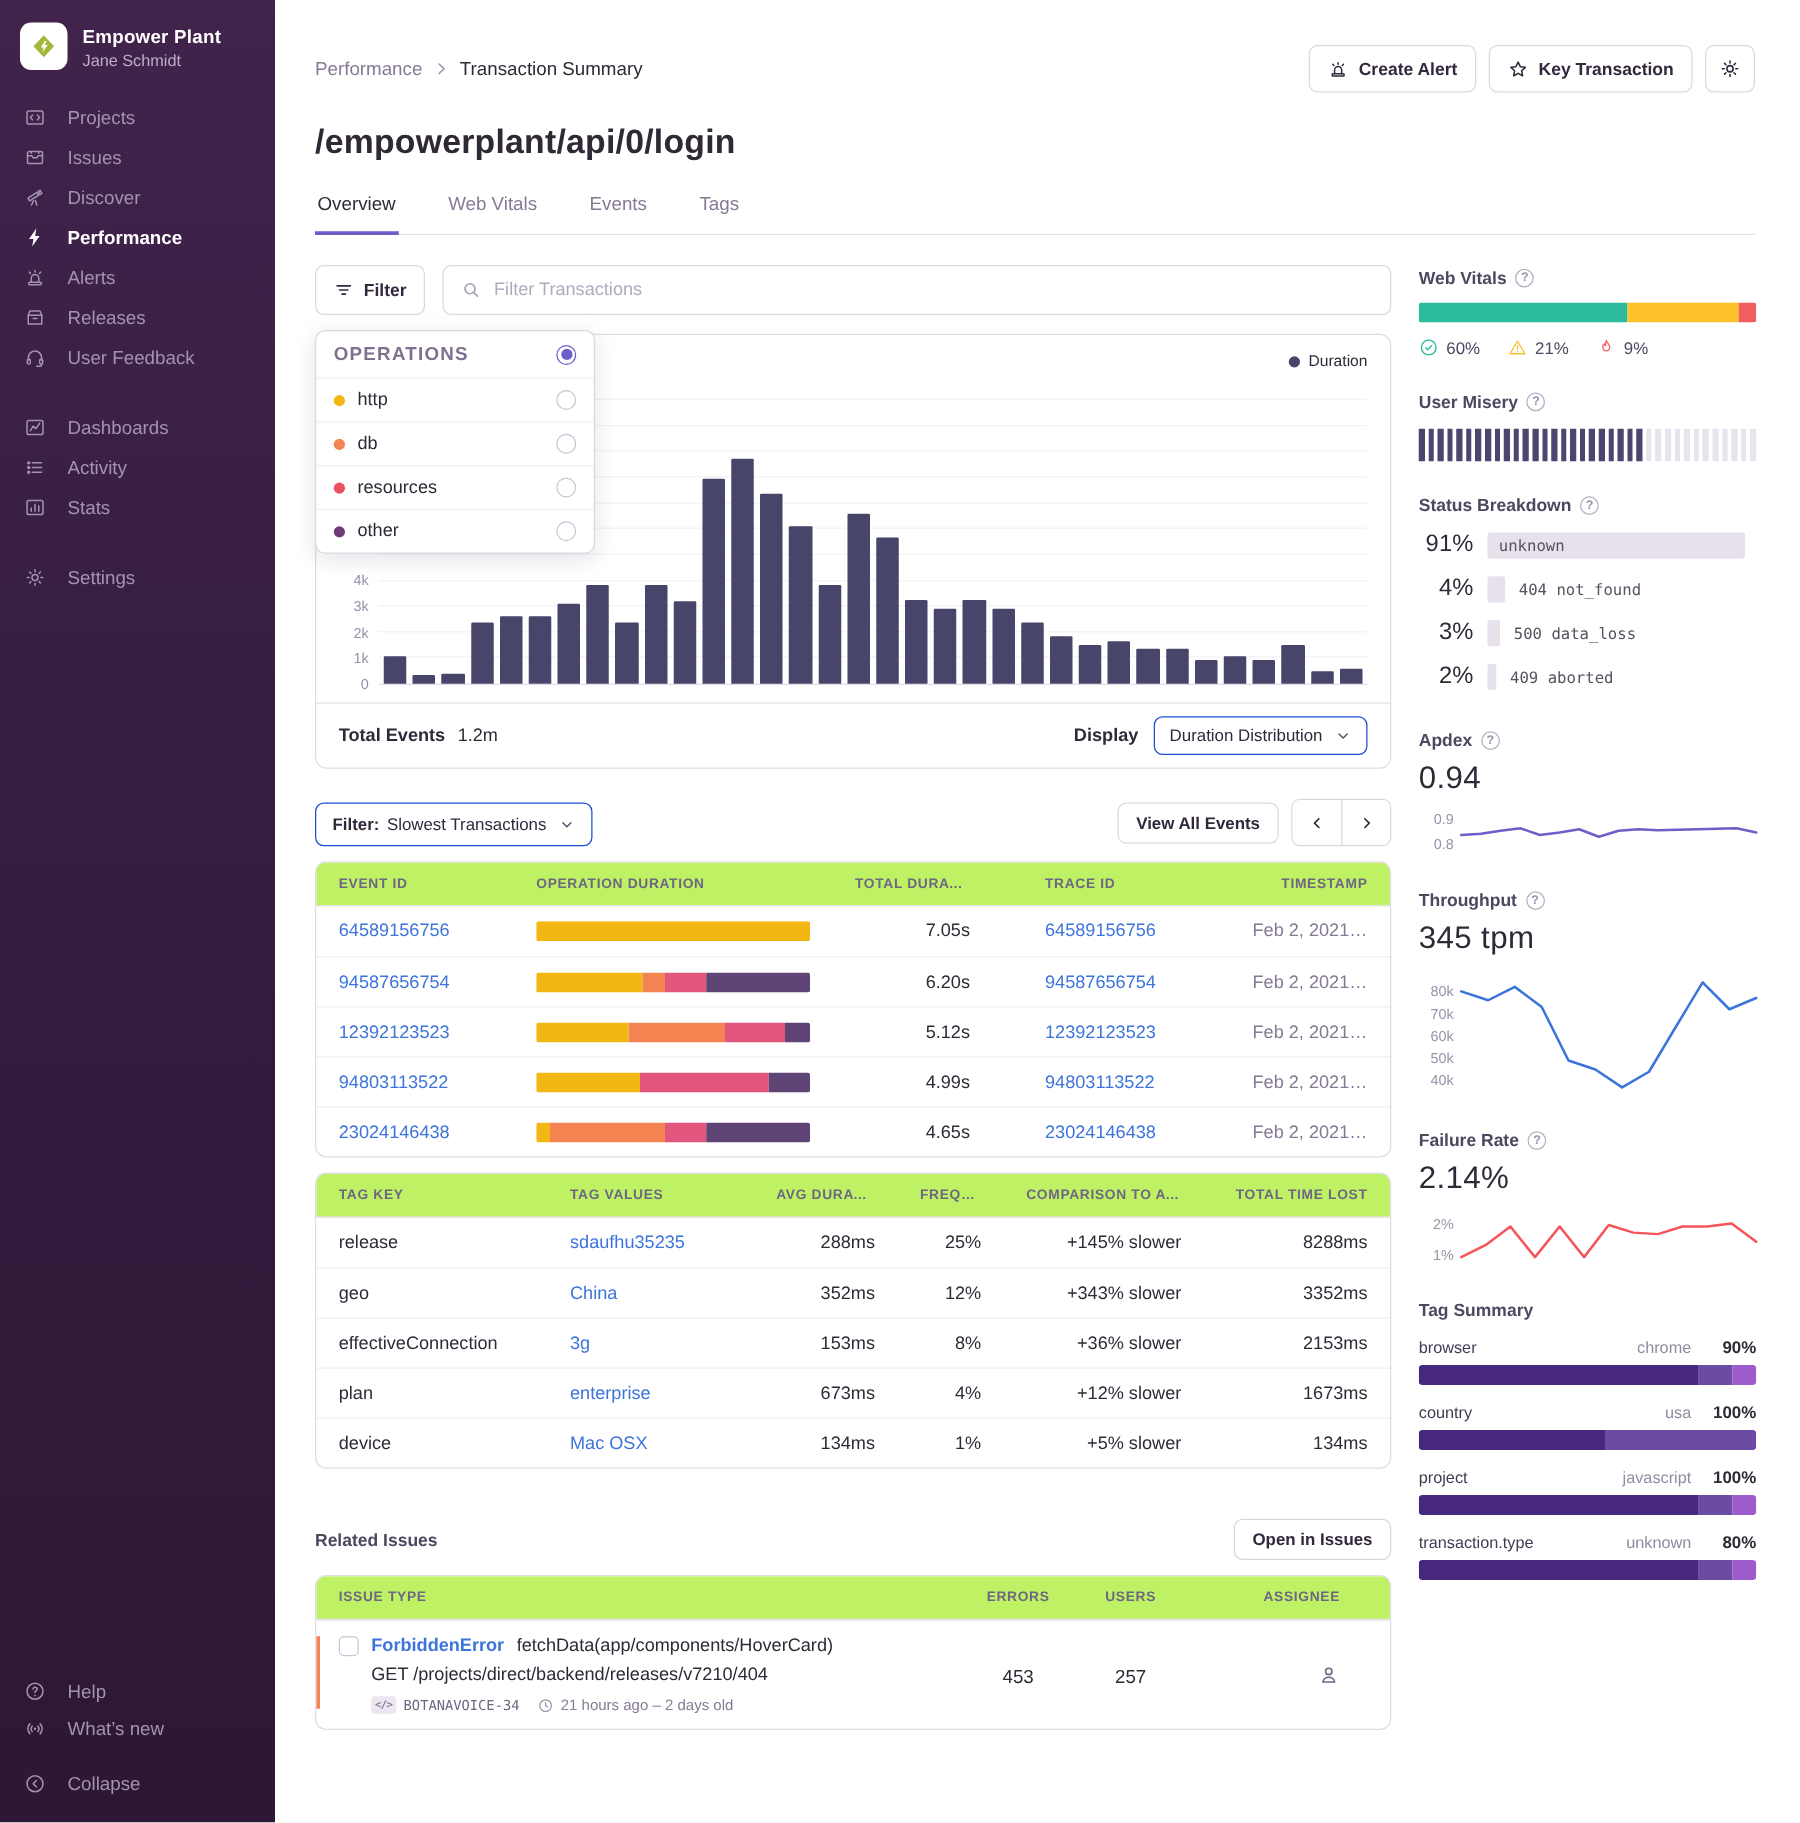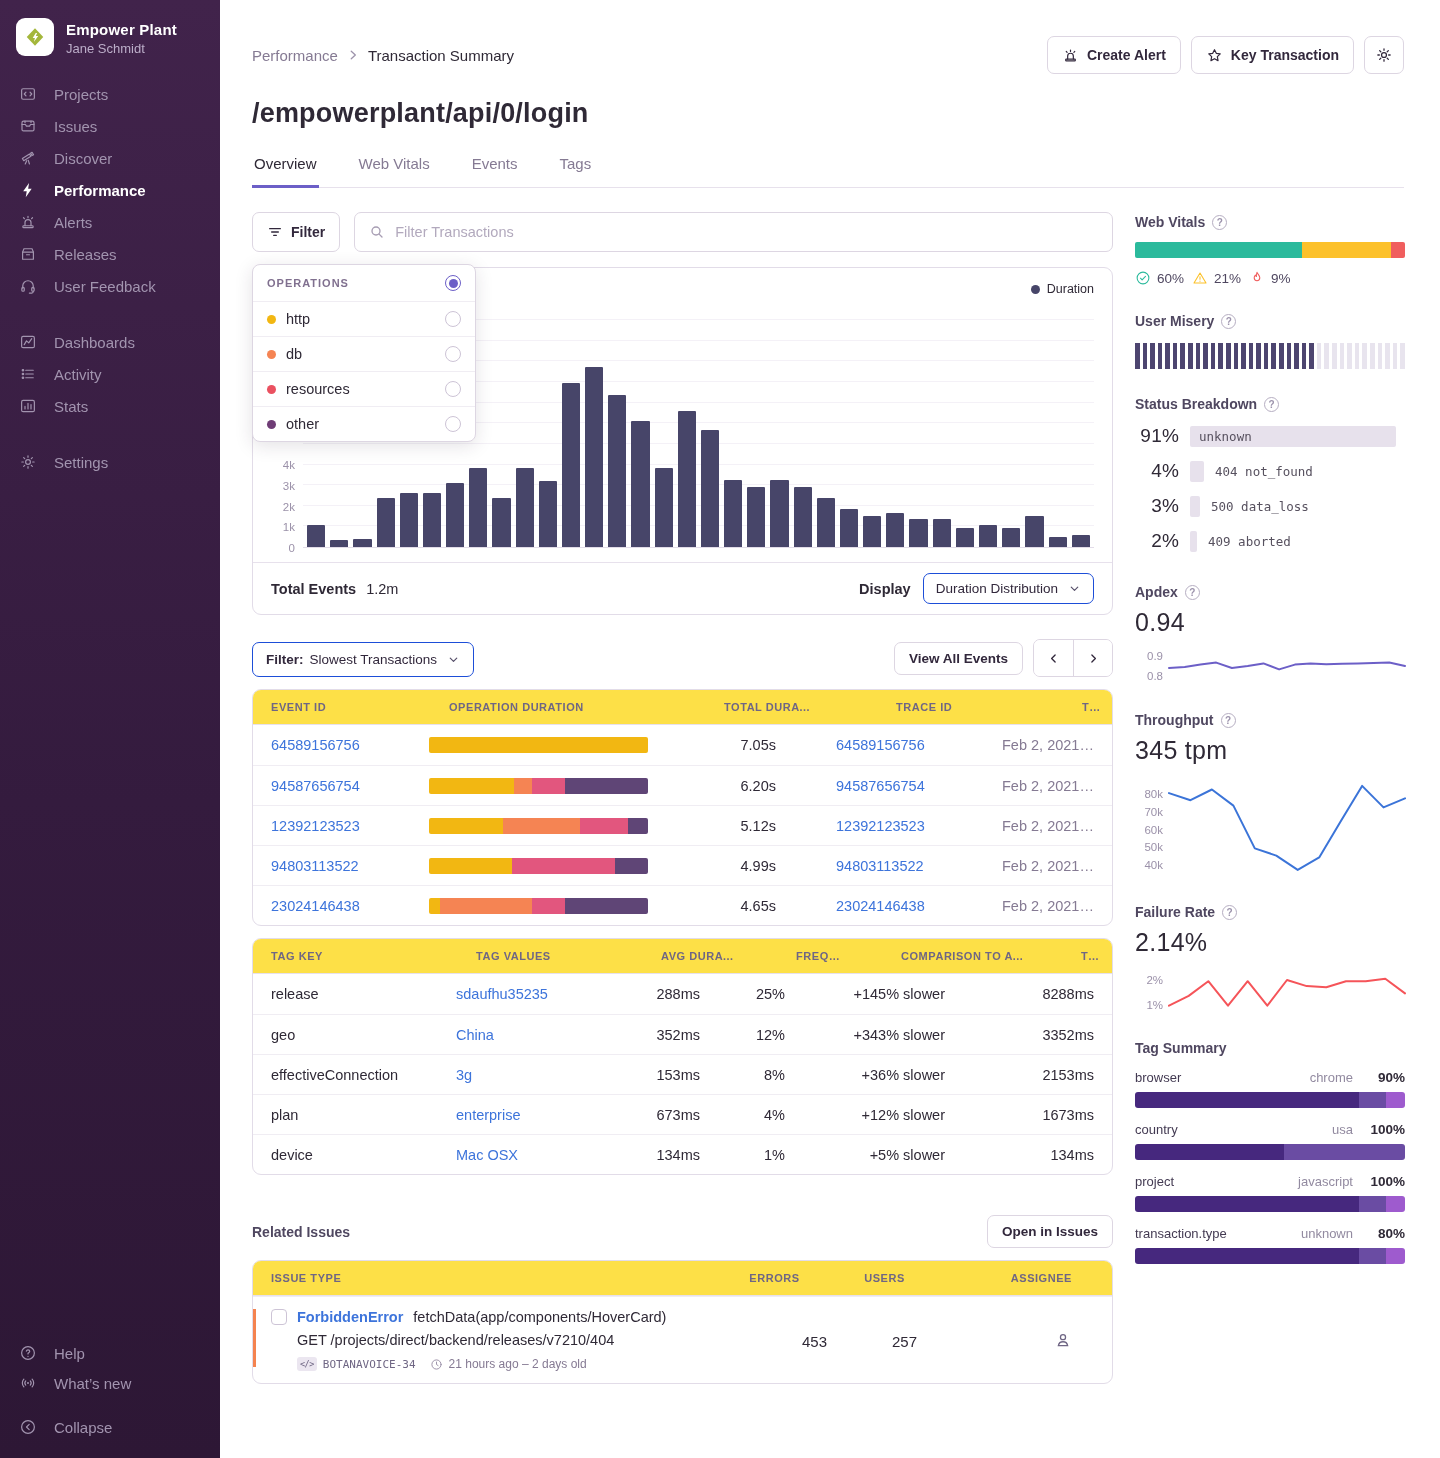--- a/index.html
+++ b/index.html
@@ -48,21 +48,21 @@
 
   
   .filter-row { display:flex; gap:14px; }
   .search-box { flex:1; display:flex; align-items:center; gap:10px; border:1px solid #ddd6e2; border-radius:7px; padding:0 14px; height:40px; color:#b2a9bd; }
   .search-box input { border:none; outline:none; flex:1; font-size:14.5px; font-family:inherit; color:#2f2936; background:transparent; }
   .search-box input::placeholder { color:#b2a9bd; }
 
   
   .ops-dd { position:absolute; top:52px; left:0; width:224px; background:#fff; border:1px solid #ddd6e2; border-radius:8px; box-shadow:0 4px 18px rgba(44,33,55,.13); z-index:30; overflow:hidden; }
   .ops-head { display:flex; align-items:center; justify-content:space-between; padding:10px 14px; }
-  .ops-head span { font-size:11px; font-weight:bold; letter-spacing:1px; color:#80708f; }
+  .ops-head span { font-size:15px; font-weight:bold; letter-spacing:1px; color:#80708f; }
   .ops-row { display:flex; align-items:center; gap:10px; padding:9px 14px; border-top:1px solid #f0edf3; font-size:14.5px; color:#2f2936; cursor:pointer; }
   .ops-dot { width:9px; height:9px; border-radius:50%; flex:none; }
   .ops-row .lbl { flex:1; }
   .radio { width:16px; height:16px; border-radius:50%; border:1.5px solid #cdc4d6; flex:none; }
   .radio.sel { border-color:#6c5fc7; position:relative; }
   .radio.sel::after { content:""; position:absolute; inset:2.5px; background:#6c5fc7; border-radius:50%; }
 
   
   .panel { margin-top:15px; border:1px solid #e2dce8; border-radius:9px; position:relative; background:#fff; }
   .legend { position:absolute; top:14px; right:18px; display:flex; align-items:center; gap:7px; font-size:12.5px; color:#2f2936; }
@@ -84,21 +84,21 @@
   .select-btn .icn { color:#57506a; }
 
   
   .toolbar { display:flex; justify-content:space-between; align-items:flex-end; margin-top:24px; }
   .toolbar-right { display:flex; gap:10px; align-items:center; }
   .pager { display:flex; border:1px solid #ddd6e2; border-radius:7px; overflow:hidden; }
   .pager button { width:39px; height:36px; background:#fff; border:none; display:flex; align-items:center; justify-content:center; cursor:pointer; color:#32283c; }
   .pager button + button { border-left:1px solid #ddd6e2; }
   .sec-title { font-size:14px; font-weight:bold; color:#4f4760; }
   .table { margin-top:12px; border:1px solid #e2dce8; border-radius:9px; overflow:hidden; background:#fff; }
-  .thead { background:#fde047; border-bottom:1px solid #e7e1ec; display:grid; align-items:center; height:35px; font-size:11px; font-weight:bold; letter-spacing:.55px; color:#6f6684;gap:20px; }
+  .thead { background:#bef264; border-bottom:1px solid #e7e1ec; display:grid; align-items:center; height:35px; font-size:11px; font-weight:bold; letter-spacing:.55px; color:#6f6684; }
   .trow { display:grid; align-items:center; font-size:14.5px; border-top:1px solid #f0edf3; min-height:40px; }
   .trow:first-of-type { border-top:none; }
   .cell { padding:0 18px; white-space:nowrap; overflow:hidden; text-overflow:ellipsis; }
   .r { text-align:right; }
   a.link { color:#3d74db; text-decoration:none; cursor:pointer; }
   .ev-grid { grid-template-columns:158px 255px 128px 190px 1fr; }
   .ev-grid .c4 { padding-left:42px; }
   .opbar { height:16px; border-radius:2px; overflow:hidden; display:flex; width:100%; }
   .opbar span { height:100%; }
   .muted { color:#857a93; }
@@ -115,21 +115,21 @@
   .code-chip { background:#ebe6f0; border-radius:3px; font-size:8.5px; padding:2px 3px; color:#6f6684; letter-spacing:-.5px; }
   .age { display:flex; align-items:center; gap:6px; }
   .num-cell { font-size:15px; text-align:center; }
   .assignee-cell { display:flex; justify-content:flex-end; padding-right:40px; color:#6f6684; }
 
   
   .widget { margin-bottom:27px; }
   .w-title { display:flex; align-items:center; gap:7px; }
   .q-circle { width:15px; height:15px; border:1.3px solid #b6aec2; border-radius:50%; color:#9c93ac; font-size:10px; display:flex; align-items:center; justify-content:center; font-weight:bold; cursor:pointer; }
   .vitals-bar { display:flex; height:16px; border-radius:2px; overflow:hidden; margin-top:12px; }
-  .vitals-stats { display:flex; gap:8px; margin-top:12px; font-size:13.5px; color:#4f4760; }
+  .vitals-stats { display:flex; gap:22px; margin-top:12px; font-size:13.5px; color:#4f4760; }
   .vstat { display:flex; align-items:center; gap:6px; }
   .misery { display:flex; gap:3px; margin-top:14px; height:26px; }
   .misery span { flex:1; }
   .status-row { display:flex; align-items:center; margin-top:13px; gap:11px; }
   .status-pct { width:44px; text-align:right; font-size:19px; color:#2f2936; letter-spacing:.2px; flex:none; }
   .status-bar { background:#e7e1ec; border-radius:2px; height:21px; flex:none; }
   .status-bar.wide { display:flex; align-items:center; padding-left:9px; }
   .mono { font-family:"DejaVu Sans Mono", monospace; font-size:12.5px; color:#57515f; }
   .big-val { font-size:25px; color:#2f2936; margin-top:8px; letter-spacing:.3px; }
   .spark { display:flex; margin-top:12px; }

